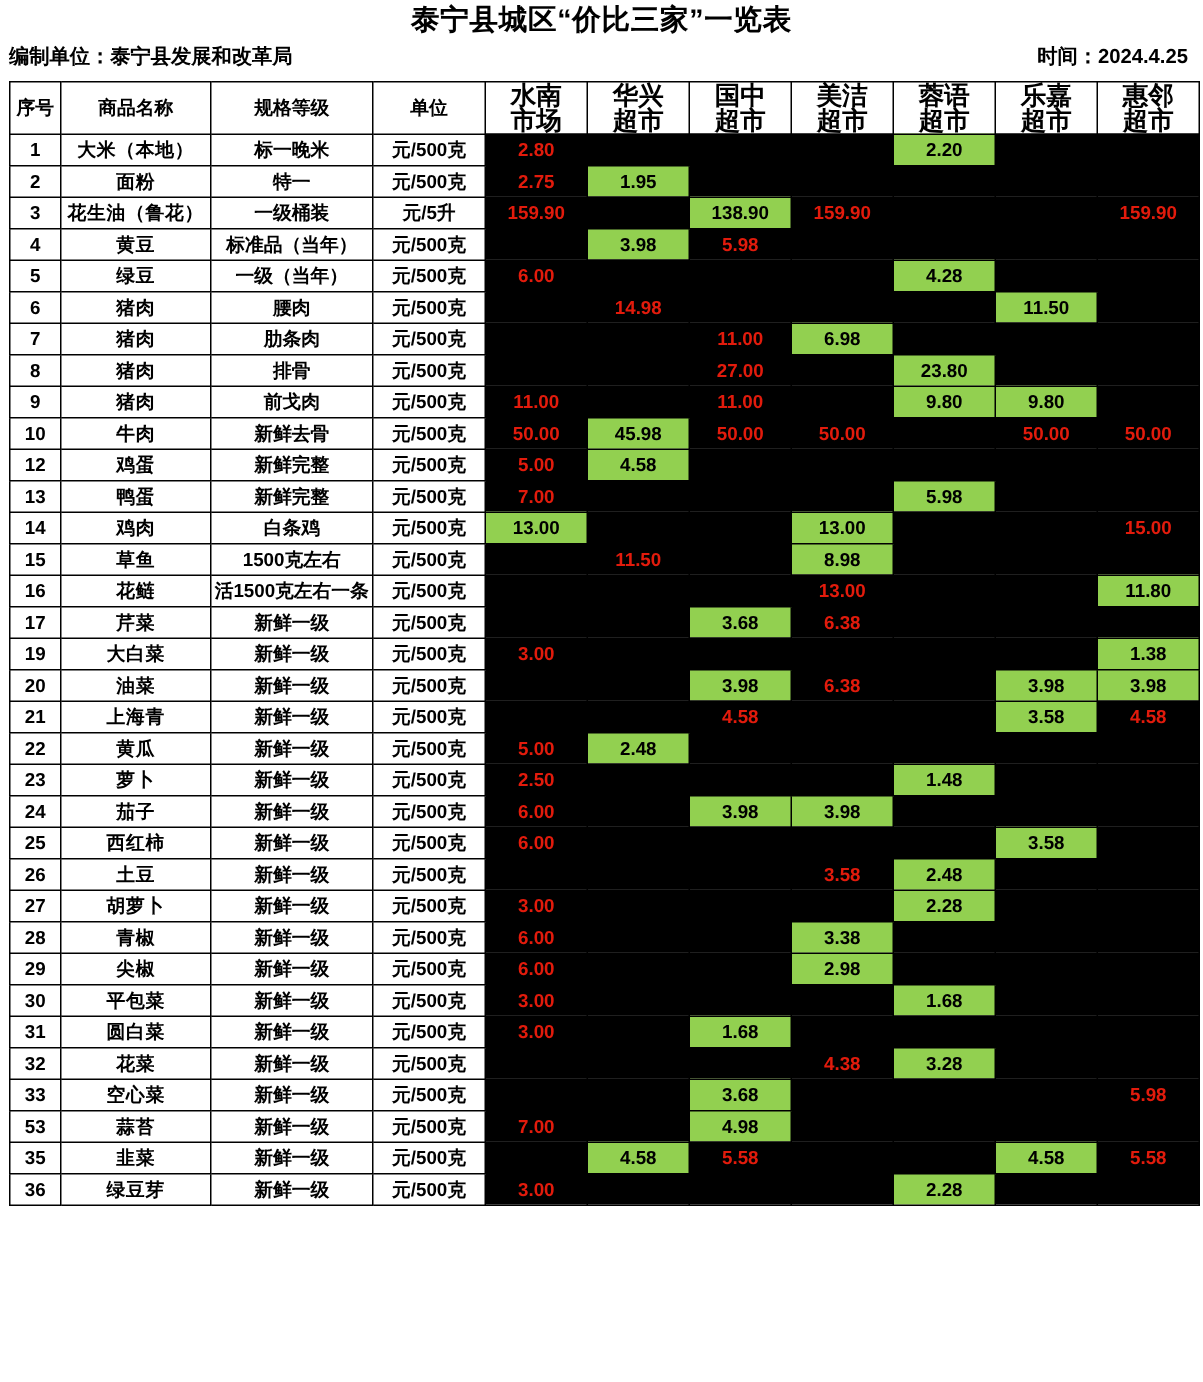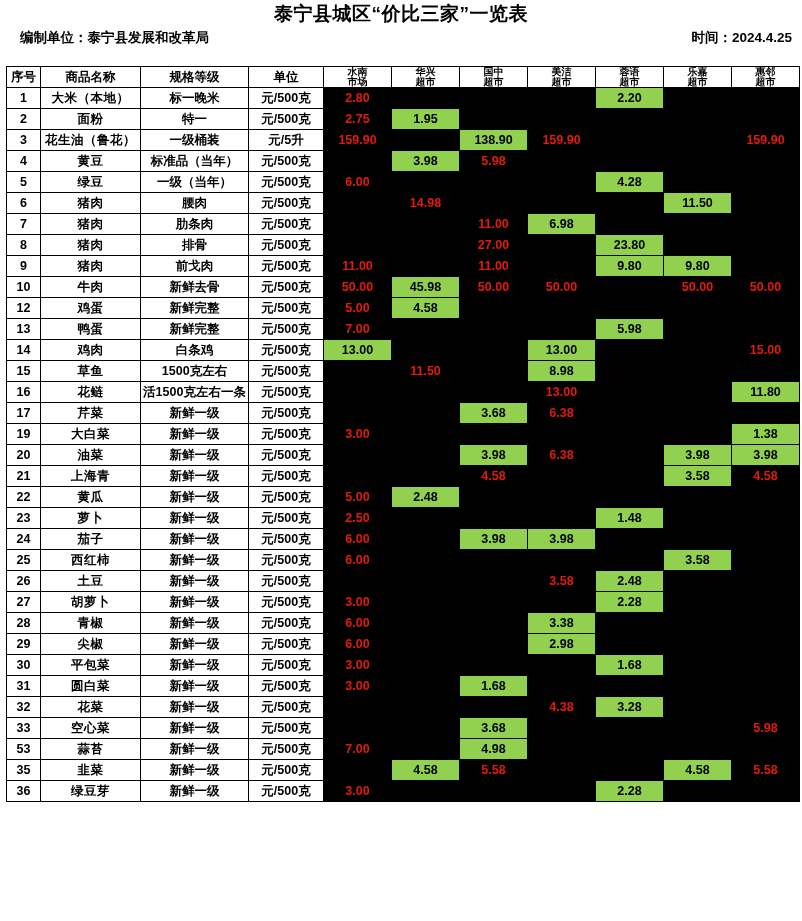--- a/index.html
+++ b/index.html
@@ -26,50 +26,50 @@
     font-weight: bold;
     color: #000000;
     padding: 3px 0 4px 0;
     letter-spacing: 0.5px;
     line-height: 1.15;
   }
   .subhead {
     display: flex;
     justify-content: space-between;
     align-items: baseline;
-    padding: 0 10px 3px 20px;
+    padding: 0 10px 3px 6px;
     font-size: 13.5px;
     font-weight: bold;
     color: #000000;
   }
   table.grid {
     border-collapse: collapse;
     width: 790px;
-    margin: 16px 6px;
+    margin: 4px 6px;
     table-layout: fixed;
   }
   table.grid td, table.grid th {
     border: 1px solid #000000;
     padding: 0;
     text-align: center;
     vertical-align: middle;
     font-size: 12.5px;
     height: 21px;
     line-height: 1.0;
   }
   
   thead th {
     background: #ffffff;
     color: #000000;
     font-weight: bold;
     font-size: 12.5px;
     height: 36px;
     line-height: 1.18;
   }
-  thead th.tall { font-size: 10px; }
+  thead th.tall { font-size: 17px; }
   
   td.c-idx {
     background: #ffffff;
     color: #000000;
     font-weight: bold;
     font-size: 12.5px;
   }
   td.c-name, td.c-spec, td.c-unit {
     background: #ffffff;
     color: #000000;

